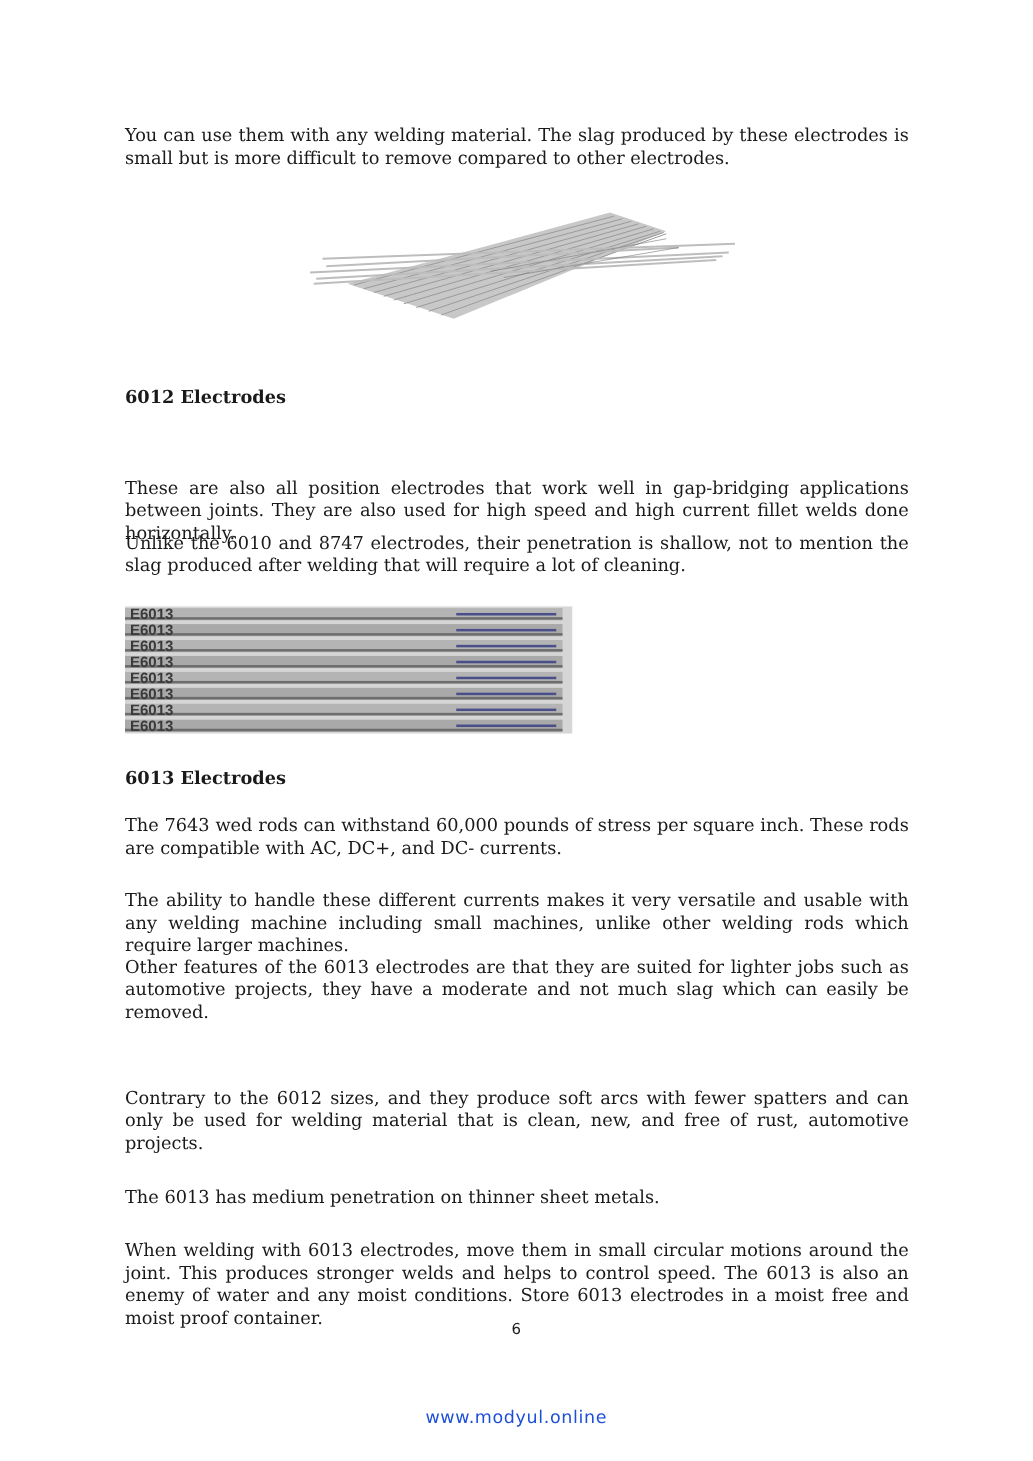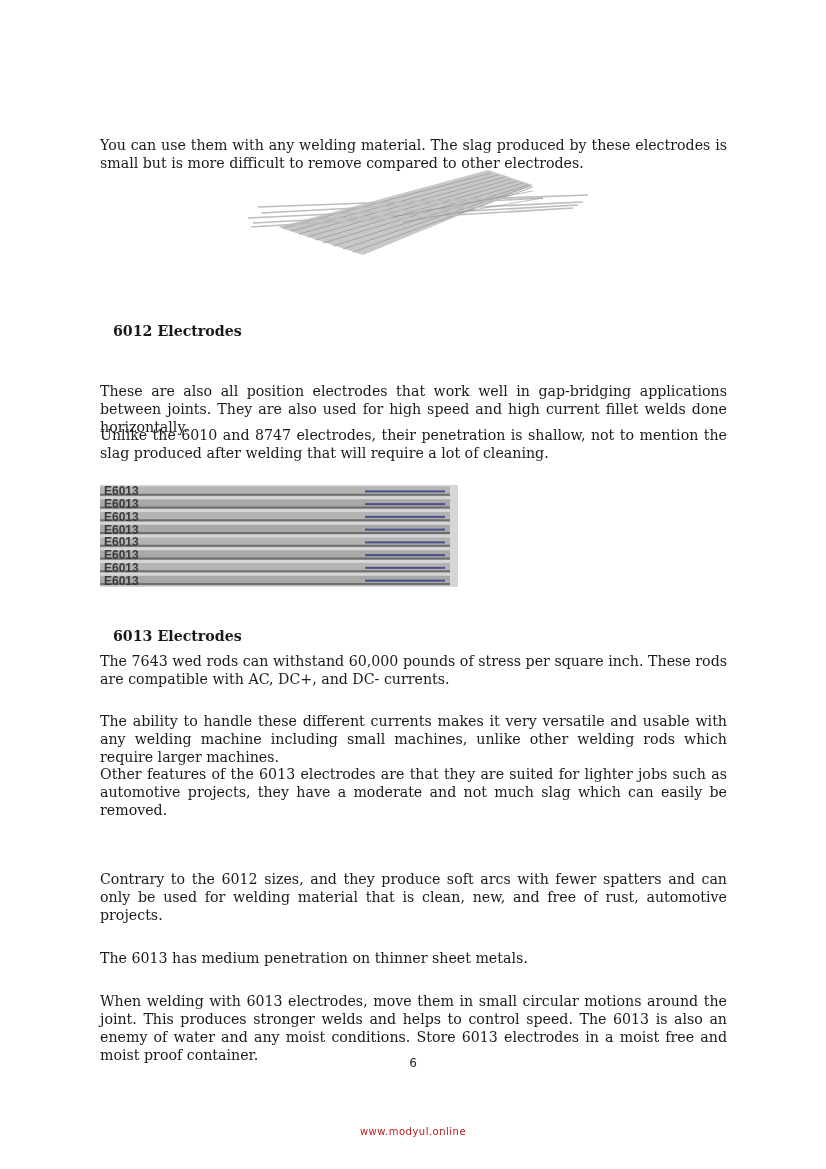--- a/index.html
+++ b/index.html
@@ -1,29 +1,29 @@
 <!DOCTYPE html>
 <html><head>
 <meta charset="utf-8">
 <style>
   html, body { margin: 0; padding: 0; background: #ffffff; }
   body { width: 826px; height: 1169px; position: relative; overflow: hidden; }
   .page { position: absolute; left: 100px; top: 0; width: 627px; font-family: "DejaVu Serif", "Liberation Serif", serif; font-size: 14.2px; line-height: 18px; color: #1a1a1a; }
   .p { position: absolute; left: 0; width: 627px; margin: 0; text-align: justify; text-align-last: left; }
-  .h { position: absolute; left: 0; margin: 13px; font-weight: bold; font-size: 14.2px; }
+  .h { position: absolute; left: 0; margin: 0; font-weight: bold; font-size: 14.2px; }
   .img1 { position: absolute; left: 243px; top: 165px; width: 345px; height: 95px; }
   .img2 { position: absolute; left: 100px; top: 485px; width: 358px; height: 102px; }
   .pagenum { position: absolute; left: 0; width: 826px; top: 1056px; text-align: center; font-family: "DejaVu Sans", sans-serif; font-size: 12px; color: #222; }
-  .footer { position: absolute; left: 0; width: 826px; top: 1126px; text-align: center; font-family: "DejaVu Sans", sans-serif; font-size: 10px; color: #b91c1c; letter-spacing: 0.5px; }
+  .footer { position: absolute; left: 0; width: 826px; top: 1126px; text-align: center; font-family: "DejaVu Sans", sans-serif; font-size: 14px; color: #1d4ed8; letter-spacing: 0.5px; }
 </style>
 </head>
 <body>
 
 <div class="page">
-  <p class="p" style="top:100px;margin-top:36px;">You can use them with any welding material. The slag produced by these electrodes is small but is more difficult to remove compared to other electrodes.</p>
+  <p class="p" style="top:100px;">You can use them with any welding material. The slag produced by these electrodes is small but is more difficult to remove compared to other electrodes.</p>
 
   <p class="h" style="top:309px;">6012 Electrodes</p>
   <p class="p" style="top:347px;margin-top:35px;">These are also all position electrodes that work well in gap-bridging applications between joints. They are also used for high speed and high current fillet welds done horizontally.</p>
   <p class="p" style="top:426px;">Unlike the 6010 and 8747 electrodes, their penetration is shallow, not to mention the slag produced after welding that will require a lot of cleaning.</p>
 
   <p class="h" style="top:614px;">6013 Electrodes</p>
   <p class="p" style="top:652px;">The 7643 wed rods can withstand 60,000 pounds of stress per square inch. These rods are compatible with AC, DC+, and DC- currents.</p>
   <p class="p" style="top:712px;">The ability to handle these different currents makes it very versatile and usable with any welding machine including small machines, unlike other welding rods which require larger machines.</p>
   <p class="p" style="top:765px;">Other features of the 6013 electrodes are that they are suited for lighter jobs such as automotive projects, they have a moderate and not much slag which can easily be removed.</p>
   <p class="p" style="top:870px;">Contrary to the 6012 sizes, and they produce soft arcs with fewer spatters and can only be used for welding material that is clean, new, and free of rust, automotive projects.</p>

